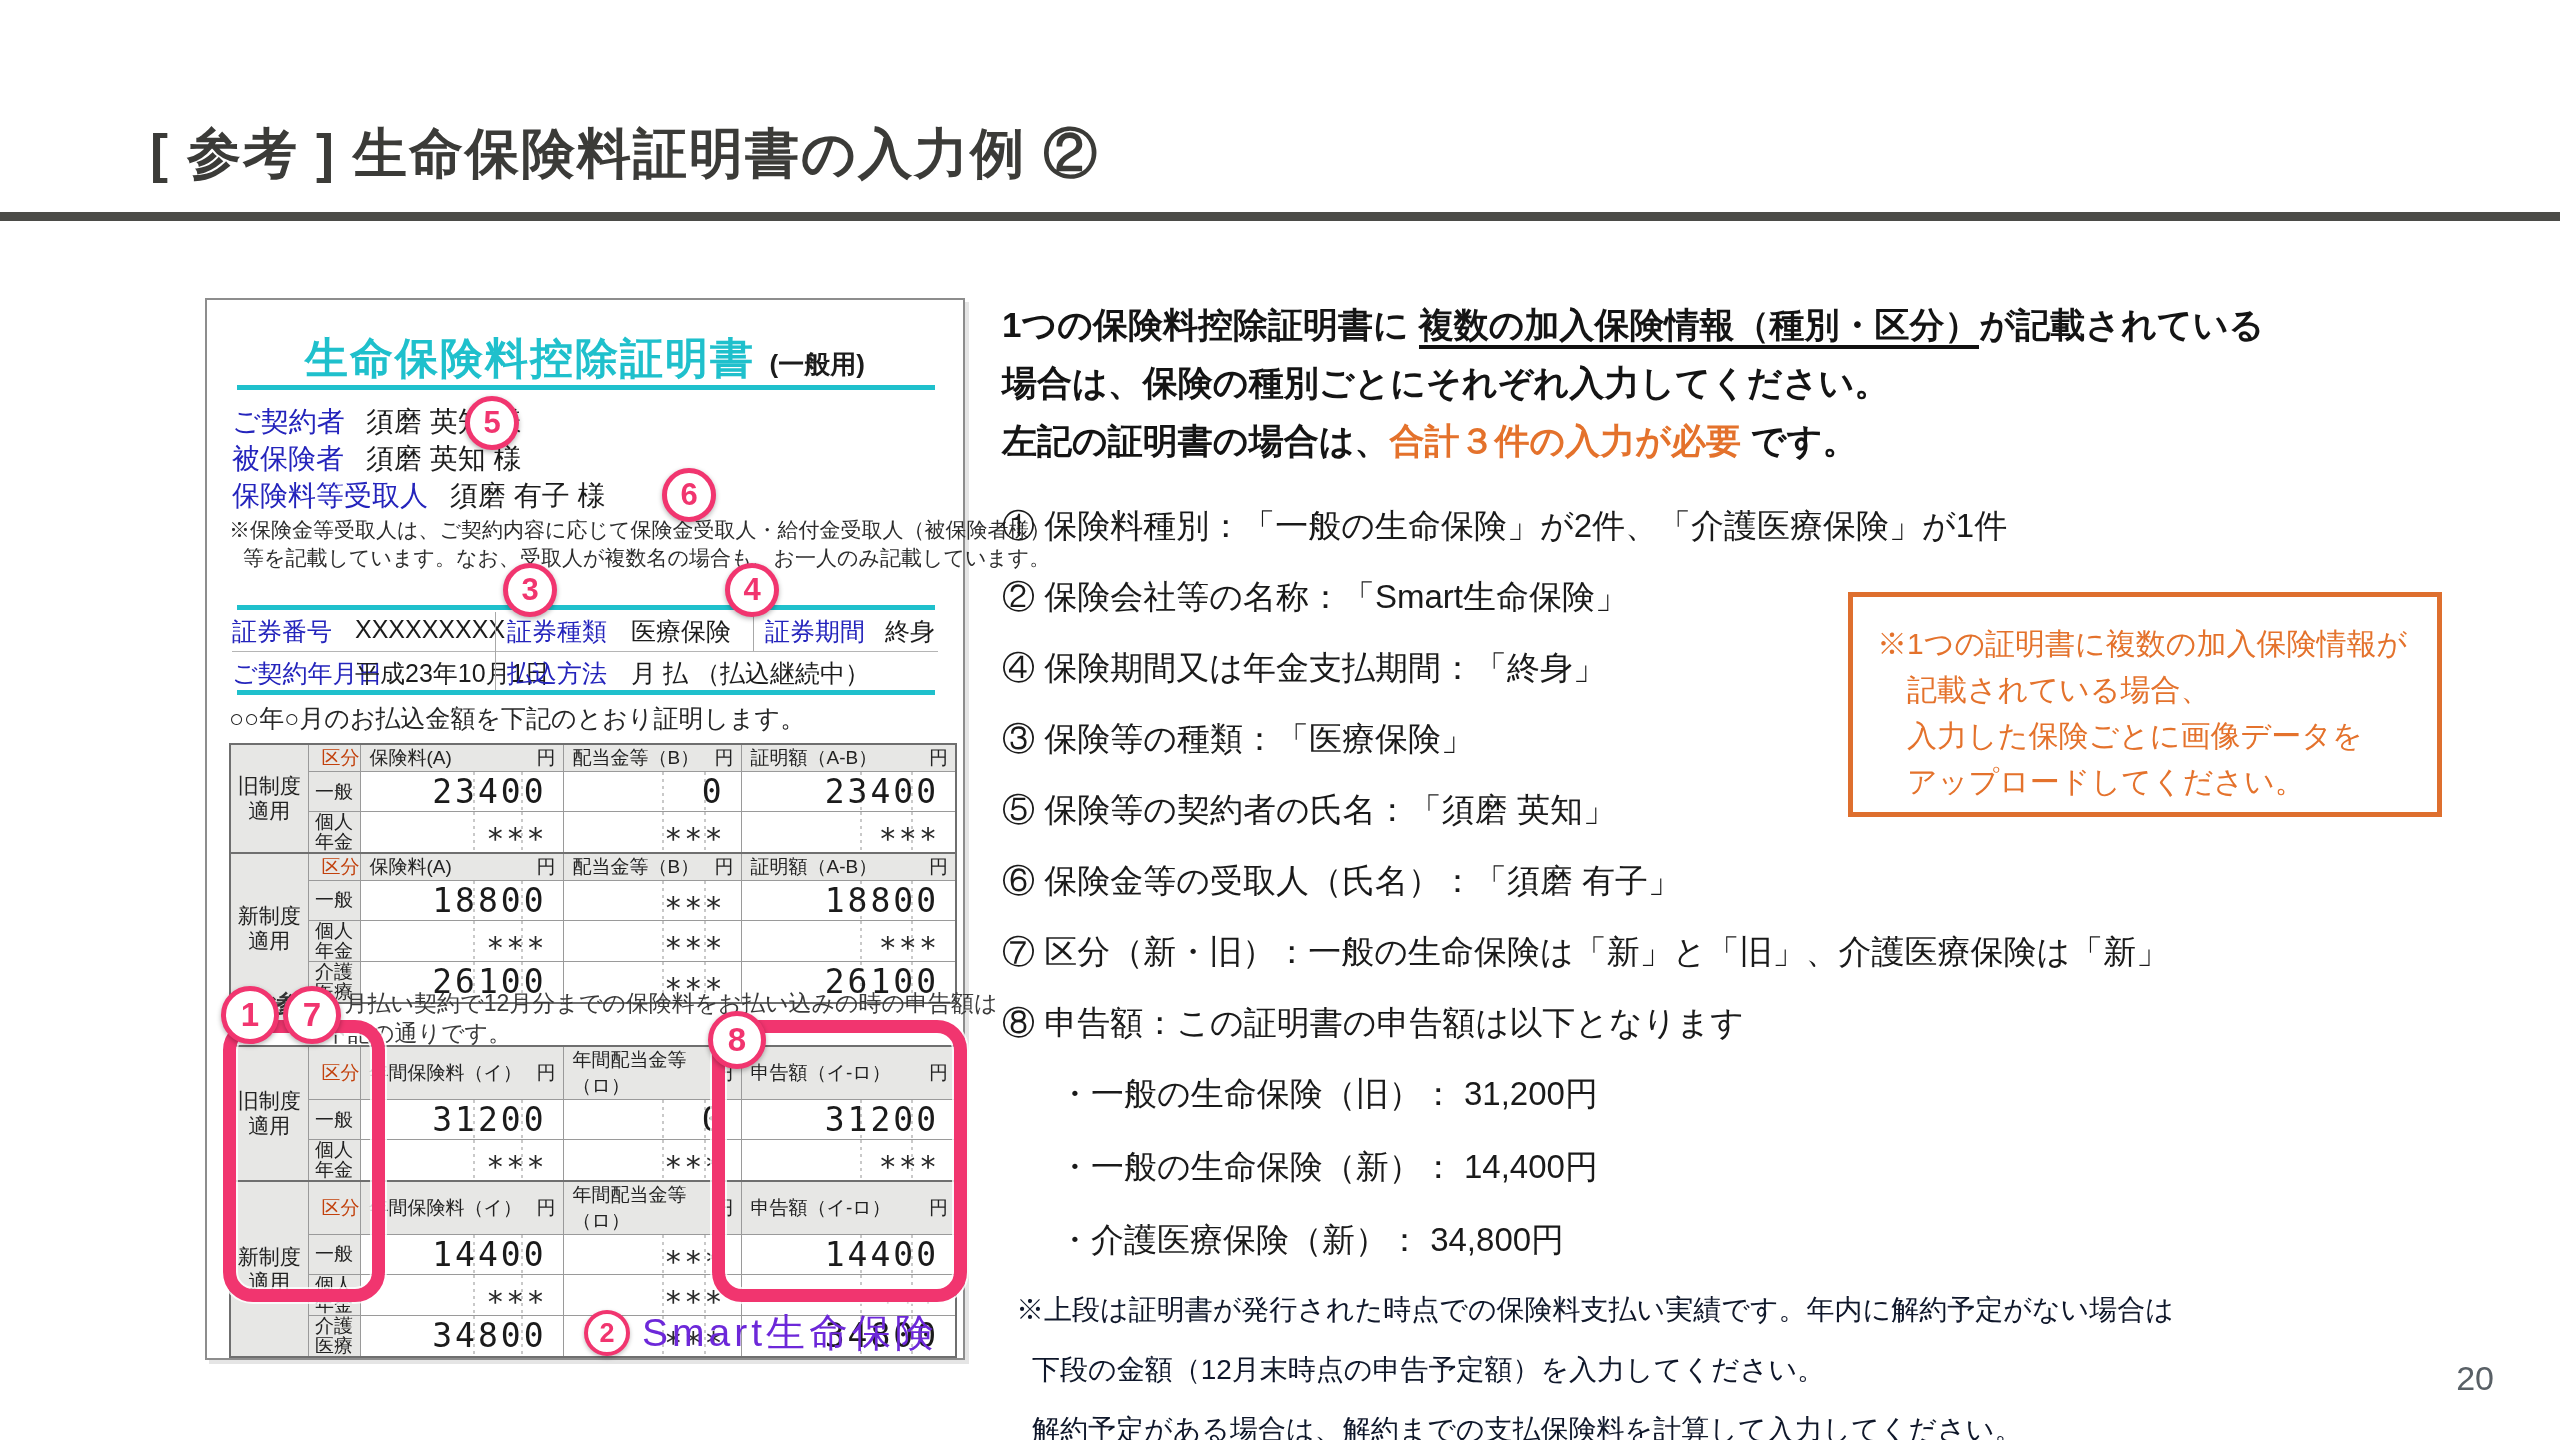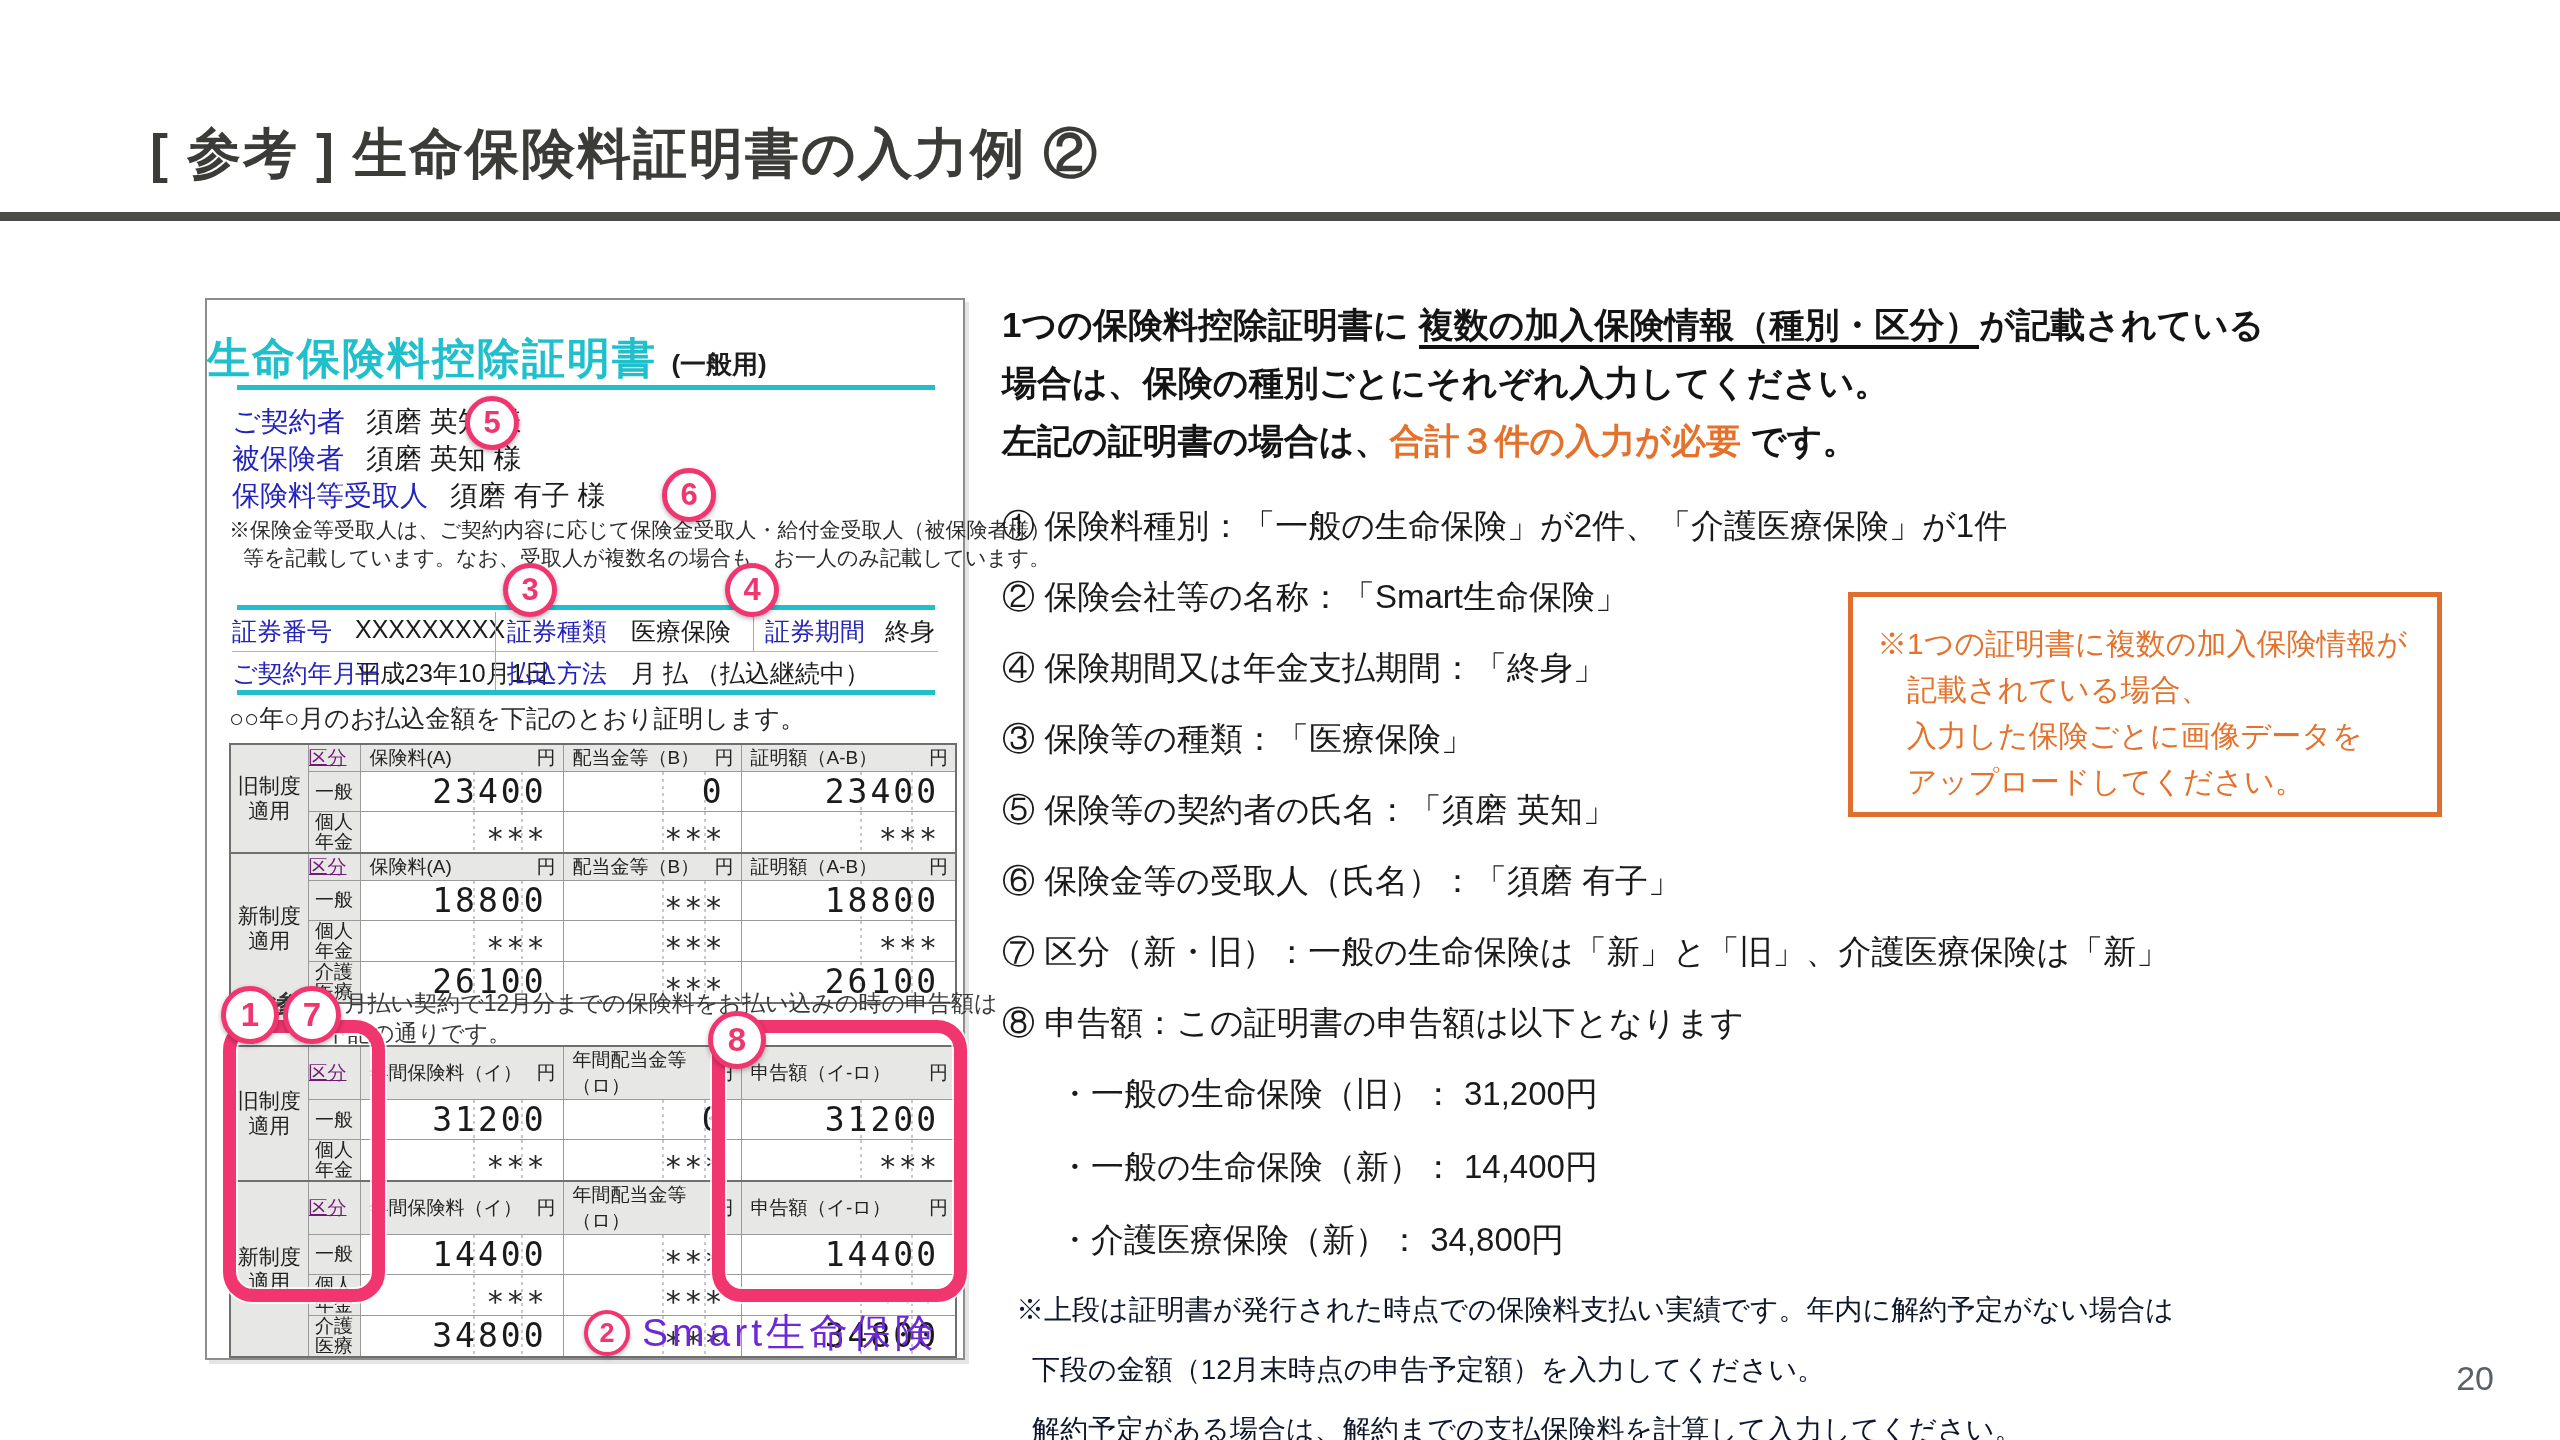--- a/index.html
+++ b/index.html
@@ -19,21 +19,21 @@
   .slide-title{
     position:absolute;left:150px;top:118px;font-size:54px;font-weight:bold;
     color:#3b3b38;letter-spacing:2px;white-space:nowrap;
   }
   .header-rule{position:absolute;left:0;top:212px;width:2560px;height:9px;background:#4b4b47;}
   
   .cert{
     position:absolute;left:205px;top:298px;width:760px;height:1062px;
     background:#fff;border:2px solid #8d8d8d;box-shadow:4px 4px 0 rgba(0,0,0,.10);
   }
-  .cert-title{position:absolute;left:0;right:0;top:30px;white-space:nowrap;}
+  .cert-title{position:absolute;left:0;right:0;top:30px;text-align:center;white-space:nowrap;}
   .cert-title .teal{color:var(--teal);font-size:43px;font-weight:bold;letter-spacing:2px;}
   .cert-title .tnote{color:#1c1c1c;font-size:26px;font-weight:bold;margin-left:10px;}
   .trule{position:absolute;left:30px;right:28px;height:5px;background:var(--teal);}
   .party{position:absolute;left:25px;display:flex;align-items:center;font-size:28px;white-space:nowrap;}
   .plabel{color:var(--blue);font-weight:500;}
   .plabel.w110{width:112px;}
   .pvalue{color:#1c1c1c;margin-left:22px;}
   .cnote{position:absolute;font-size:21px;color:#2d2d2d;white-space:nowrap;}
   
   .inforow{position:absolute;left:0;right:0;height:39px;}
@@ -43,21 +43,21 @@
   .vdiv{position:absolute;width:1px;background:#a8a8a8;}
   .hdiv{position:absolute;height:1px;background:#b5b5b5;left:25px;right:25px;}
   .certify{position:absolute;left:22px;font-size:25px;color:#262626;white-space:nowrap;}
   
   .ctab-wrap{position:absolute;left:22px;width:726px;}
   table.ctab{border-collapse:collapse;table-layout:fixed;width:726px;border:2px solid #6f6f6f;background:#fff;}
   table.ctab td{border:1px solid #9a9a9a;padding:0;overflow:hidden;vertical-align:middle;}
   .sec2{border-top:2px solid #6f6f6f !important;}
   .gcell{background:#E7E7E5;text-align:center;}
   .gcell span{display:block;font-size:21px;line-height:1.2;color:#222;}
-  .kh{background:#E7E7E5;text-align:left;font-size:19px;color:#701a75;height:25px;text-decoration:underline;}
+  .kh{background:#E7E7E5;text-align:right;font-size:19px;color:#c2410c;height:25px;}
   .hcell{background:#E7E7E5;height:25px;}
   .hcell .hflex{display:flex;justify-content:space-between;align-items:center;padding:0 7px 0 9px;font-size:19px;color:#222;}
   .kcell{background:#E7E7E5;text-align:center;height:38px;}
   .kcell span{display:block;font-size:19px;line-height:1.05;color:#222;}
   .num{height:38px;text-align:right;font-family:"DejaVu Sans Mono",monospace;
        background-image:
          repeating-linear-gradient(to bottom,#c9c9c9 0 3px,transparent 3px 7px),
          repeating-linear-gradient(to bottom,#c9c9c9 0 3px,transparent 3px 7px);
        background-size:2px 100%,2px 100%;
        background-position:56% 0,80% 0;

